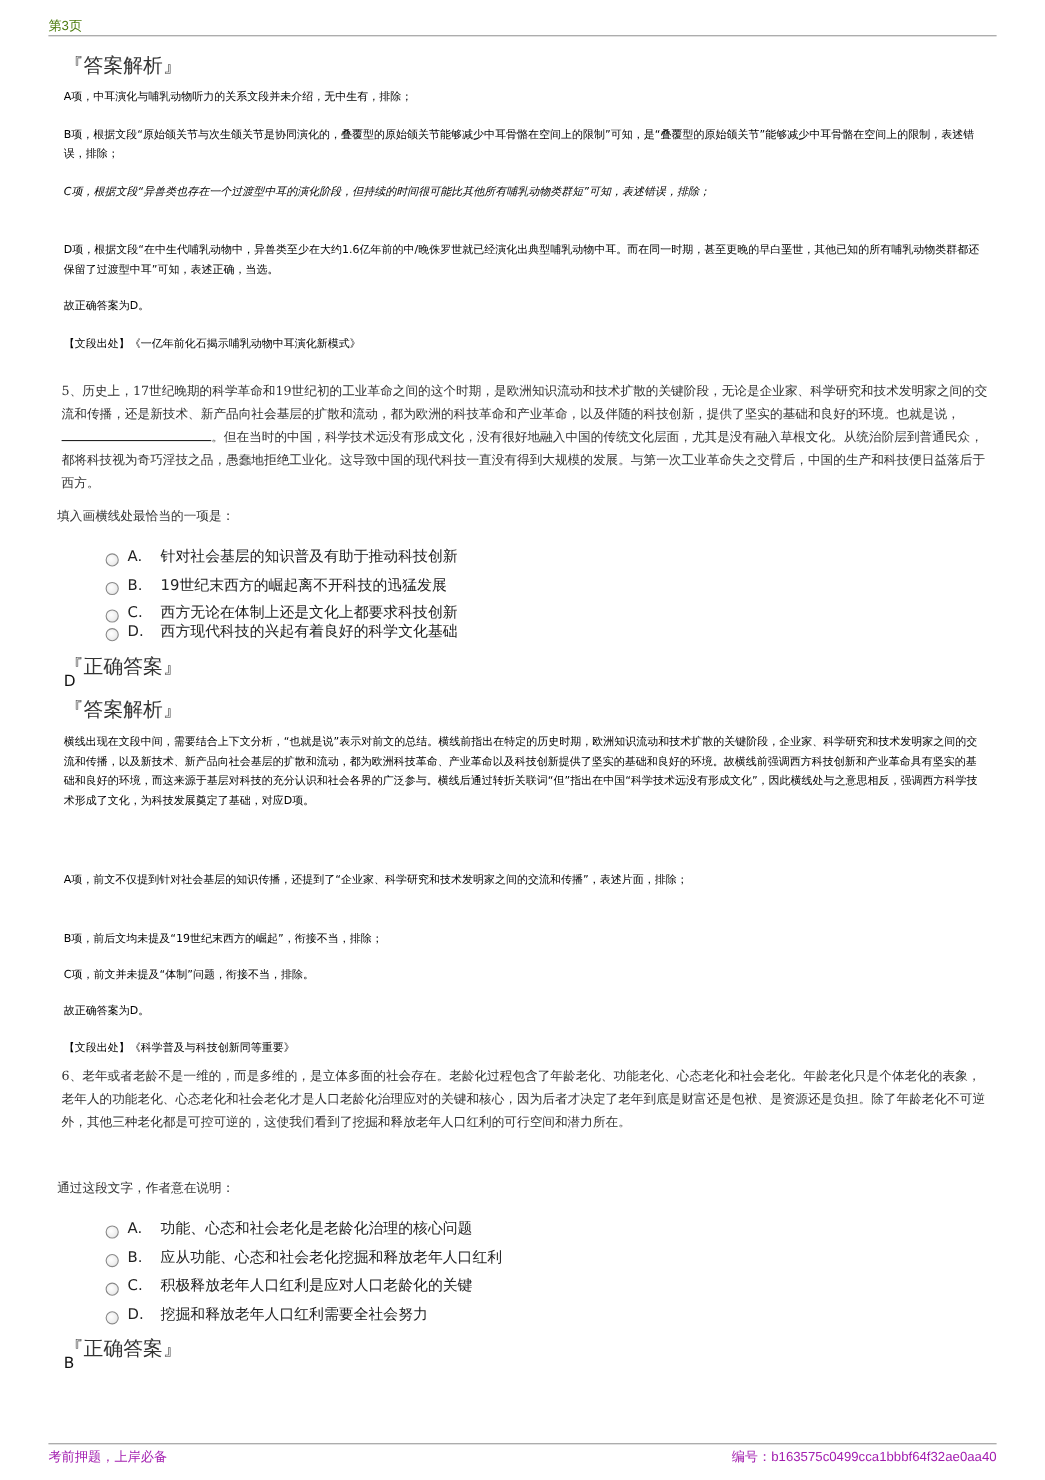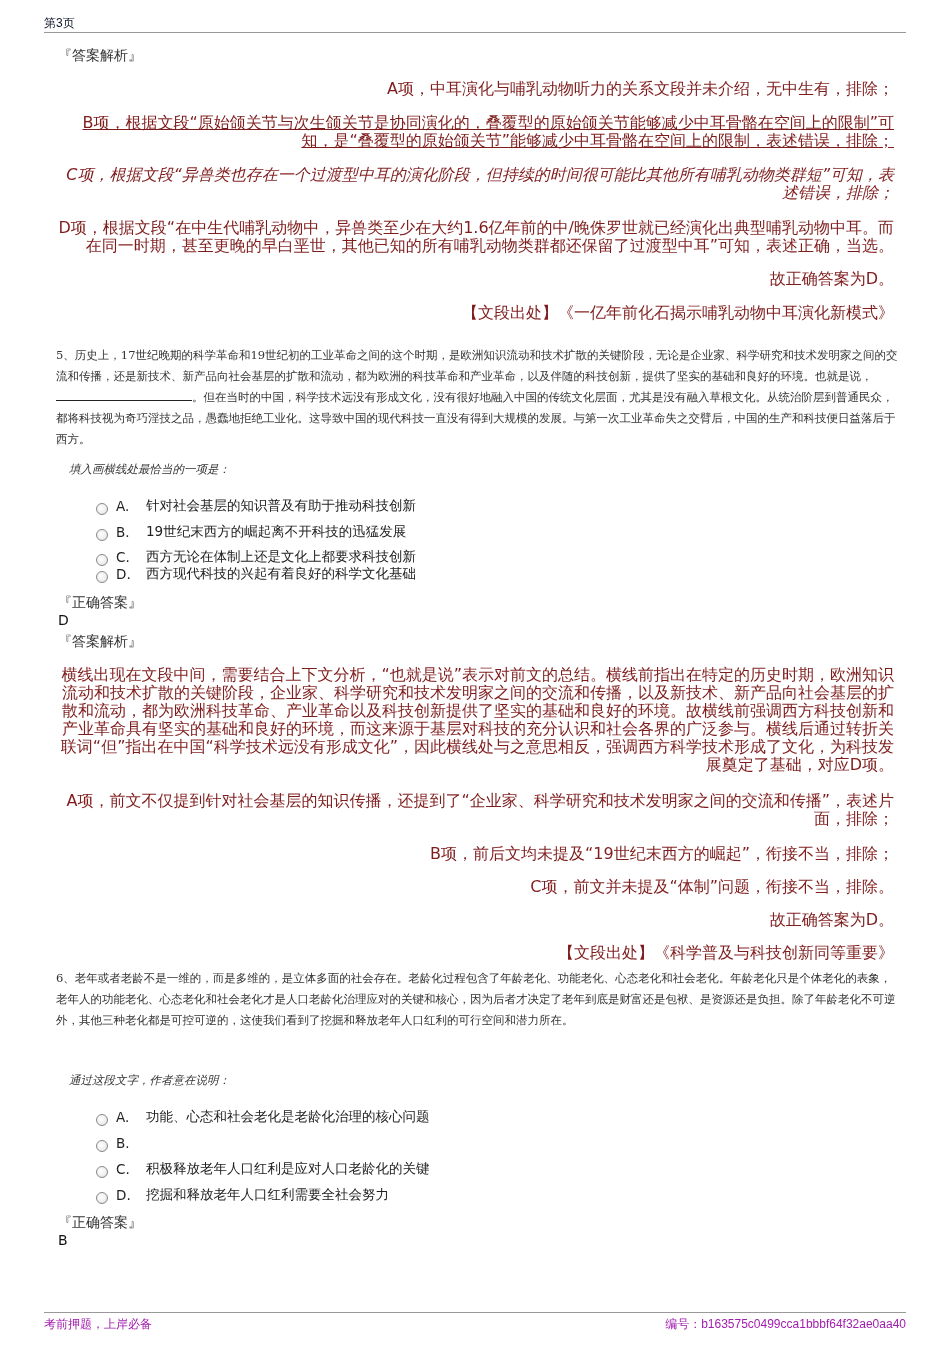--- a/index.html
+++ b/index.html
@@ -4,53 +4,53 @@
   <style>
     html, body { margin: 0; padding: 0; background: #ffffff; }
     body {
       width: 950px; height: 1345px; position: relative; overflow: hidden;
       font-family: "DejaVu Sans", "Liberation Sans", sans-serif;
       color: #222;
     }
     .header {
       position: absolute; left: 44px; top: 12px; width: 862px; height: 20px;
       border-bottom: 1px solid #999;
-      font-size: 12px; color: #0f172a;
+      font-size: 12px; color: #4d7c0f;
       font-family: "Liberation Sans", sans-serif;
     }
     .header .left { position: absolute; left: 0; top: 3px; }
     .header .right { position: absolute; right: 0; top: 3px; }
     .footer {
       position: absolute; left: 44px; top: 1312px; width: 862px;
       border-top: 1px solid #999; font-size: 12px; color: #a21caf;
       font-family: "Liberation Sans", sans-serif;
     }
     .footer .left { position: absolute; left: 0; top: 3px; }
     .footer .right { position: absolute; right: 0; top: 3px; }
-    .blk { position: absolute; left: 58px; width: 836px; font-size: 16px; line-height: 18px; color: #7f1d1d; text-align: right; }
-    .tag { position: absolute; left: 58px; font-size: 14px; color: #333; }
+    .blk { position: absolute; left: 58px; width: 836px; font-size: 10px; line-height: 18px; color: #000000; }
+    .tag { position: absolute; left: 58px; font-size: 18px; color: #333; }
     .q { position: absolute; left: 56px; width: 846px; font-size: 11.5px; line-height: 21px; color: #333;
          font-family: "DejaVu Serif", serif; }
-    .prompt { position: absolute; left: 69px; font-size: 11.5px; color: #333; font-family: "DejaVu Serif", serif; font-style: italic; }
+    .prompt { position: absolute; left: 52px; font-size: 11.5px; color: #333; font-family: "DejaVu Serif", serif; }
     .opt { position: absolute; left: 96px; height: 18px; font-size: 13.5px; color: #222; display: flex; align-items: center; }
     .radio { width: 10px; height: 10px; border-radius: 50%; border: 1px solid #888; background: radial-gradient(circle at 40% 40%, #fff 0%, #eee 60%, #ccc 100%); margin-right: 8px; margin-top: 6px; }
     .opt .letter { width: 30px; }
     .blank { display: inline-block; width: 136px; border-bottom: 1px solid #222; height: 12px; vertical-align: baseline; }
     .ans { position: absolute; left: 58px; font-size: 14px; color: #111; }
   </style>
 </head>
 <body>
 
 <div class="header">
   <span class="left">第3页</span>
 </div>
 
 <div class="tag" style="top:47px;">『答案解析』</div>
 <div class="blk" style="top:80px;">A项，中耳演化与哺乳动物听力的关系文段并未介绍，无中生有，排除；</div>
-<div class="blk" style="top:114px;text-decoration:underline;">B项，根据文段“原始颌关节与次生颌关节是协同演化的，叠覆型的原始颌关节能够减少中耳骨骼在空间上的限制”可知，是“叠覆型的原始颌关节”能够减少中耳骨骼在空间上的限制，表述错误，排除；</div>
+<div class="blk" style="top:114px;">B项，根据文段“原始颌关节与次生颌关节是协同演化的，叠覆型的原始颌关节能够减少中耳骨骼在空间上的限制”可知，是“叠覆型的原始颌关节”能够减少中耳骨骼在空间上的限制，表述错误，排除；</div>
 <div class="blk" style="top:166px;font-style:italic;">C项，根据文段“异兽类也存在一个过渡型中耳的演化阶段，但持续的时间很可能比其他所有哺乳动物类群短”可知，表述错误，排除；</div>
 <div class="blk" style="top:219px;">D项，根据文段“在中生代哺乳动物中，异兽类至少在大约1.6亿年前的中/晚侏罗世就已经演化出典型哺乳动物中耳。而在同一时期，甚至更晚的早白垩世，其他已知的所有哺乳动物类群都还保留了过渡型中耳”可知，表述正确，当选。</div>
 <div class="blk" style="top:270px;">故正确答案为D。</div>
 <div class="blk" style="top:304px;">【文段出处】《一亿年前化石揭示哺乳动物中耳演化新模式》</div>
 
 <div class="q" style="top:345px;">
   <span>5、历史上，17世纪晚期的科学革命和19世纪初的工业革命之间的这个时期，是欧洲知识流动和技术扩散的关键阶段，无论是企业家、科学研究和技术发明家之间的交流和传播，还是新技术、新产品向社会基层的扩散和流动，都为欧洲的科技革命和产业革命，以及伴随的科技创新，提供了坚实的基础和良好的环境。也就是说，</span><span class="blank"></span><span>。但在当时的中国，科学技术远没有形成文化，没有很好地融入中国的传统文化层面，尤其是没有融入草根文化。从统治阶层到普通民众，都将科技视为奇巧淫技之品，愚蠢地拒绝工业化。这导致中国的现代科技一直没有得到大规模的发展。与第一次工业革命失之交臂后，中国的生产和科技便日益落后于西方。</span>
 </div>
 <div class="prompt" style="top:462px;">填入画横线处最恰当的一项是：</div>
 
@@ -90,20 +90,21 @@
 <div class="prompt" style="top:1073px;">通过这段文字，作者意在说明：</div>
 
 <div class="opt" style="top:1108px;">
   <span class="radio"></span>
   <span class="letter">A.</span>
   <span>功能、心态和社会老化是老龄化治理的核心问题</span>
 </div>
 <div class="opt" style="top:1134px;">
   <span class="radio"></span>
   <span class="letter">B.</span>
+  <span>应从功能、心态和社会老化挖掘和释放老年人口红利</span>
 </div>
 <div class="opt" style="top:1160px;">
   <span class="radio"></span>
   <span class="letter">C.</span>
   <span>积极释放老年人口红利是应对人口老龄化的关键</span>
 </div>
 <div class="opt" style="top:1186px;">
   <span class="radio"></span>
   <span class="letter">D.</span>
   <span>挖掘和释放老年人口红利需要全社会努力</span>

